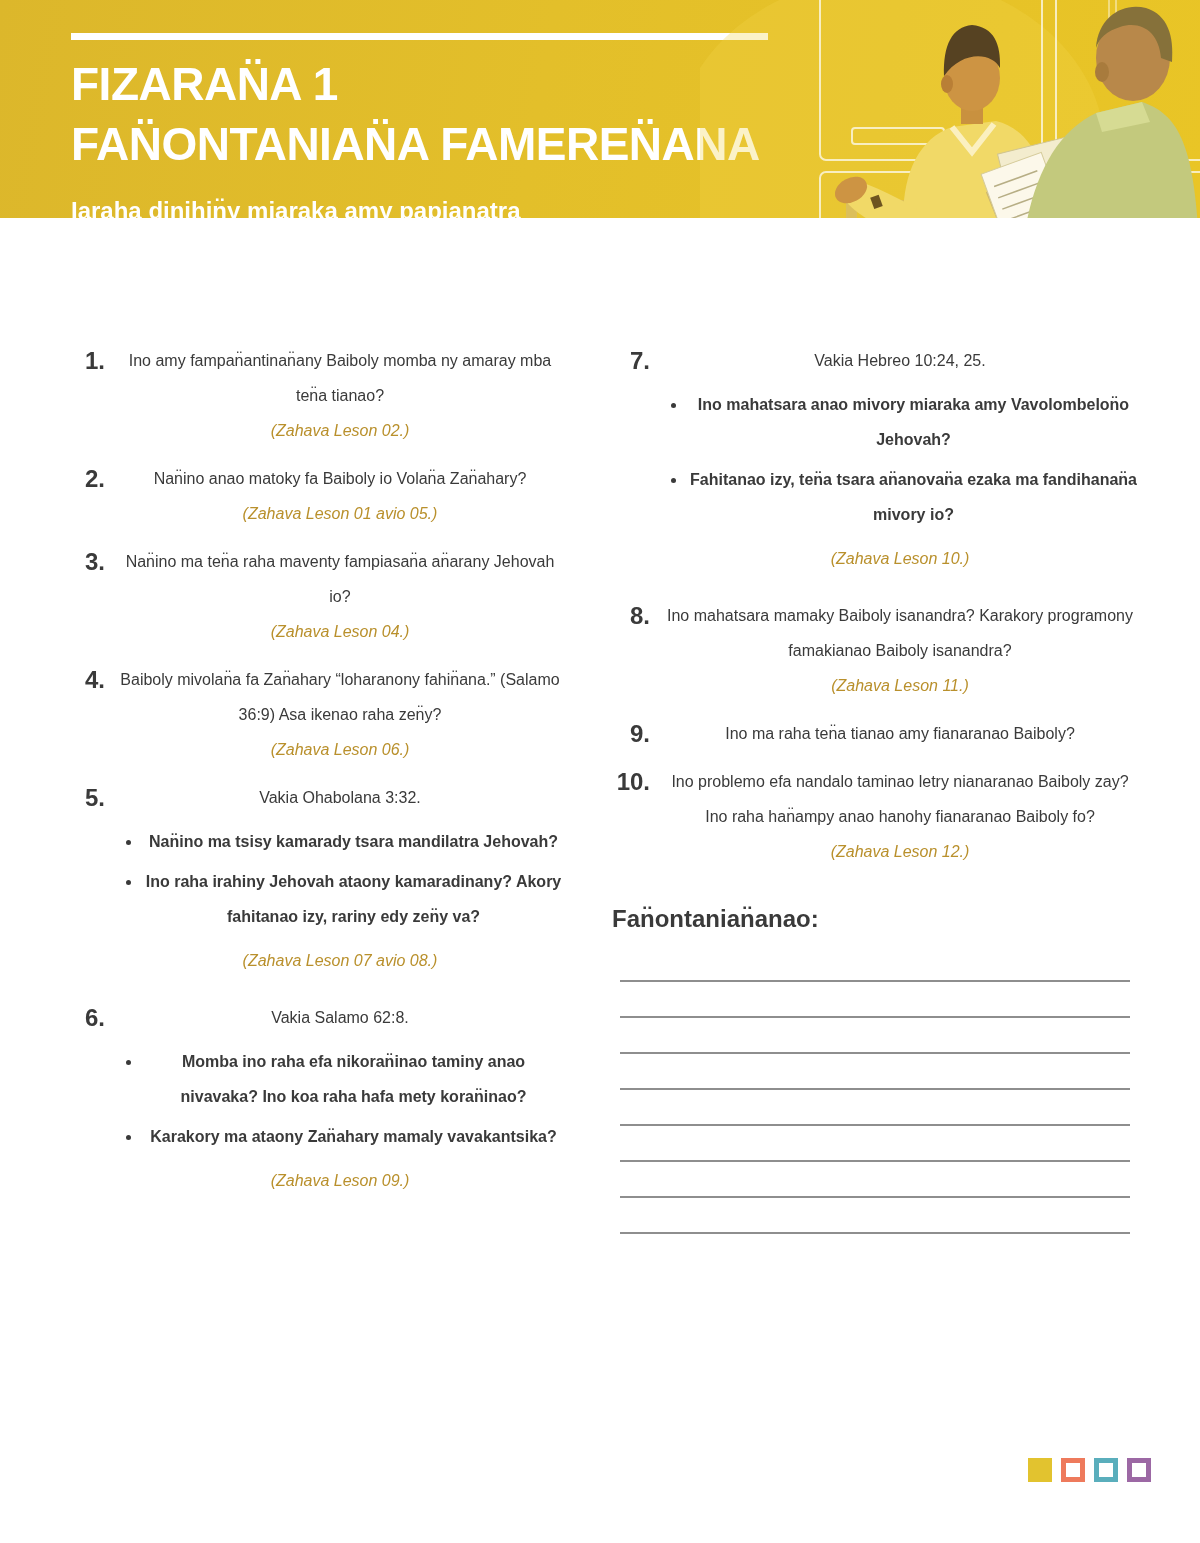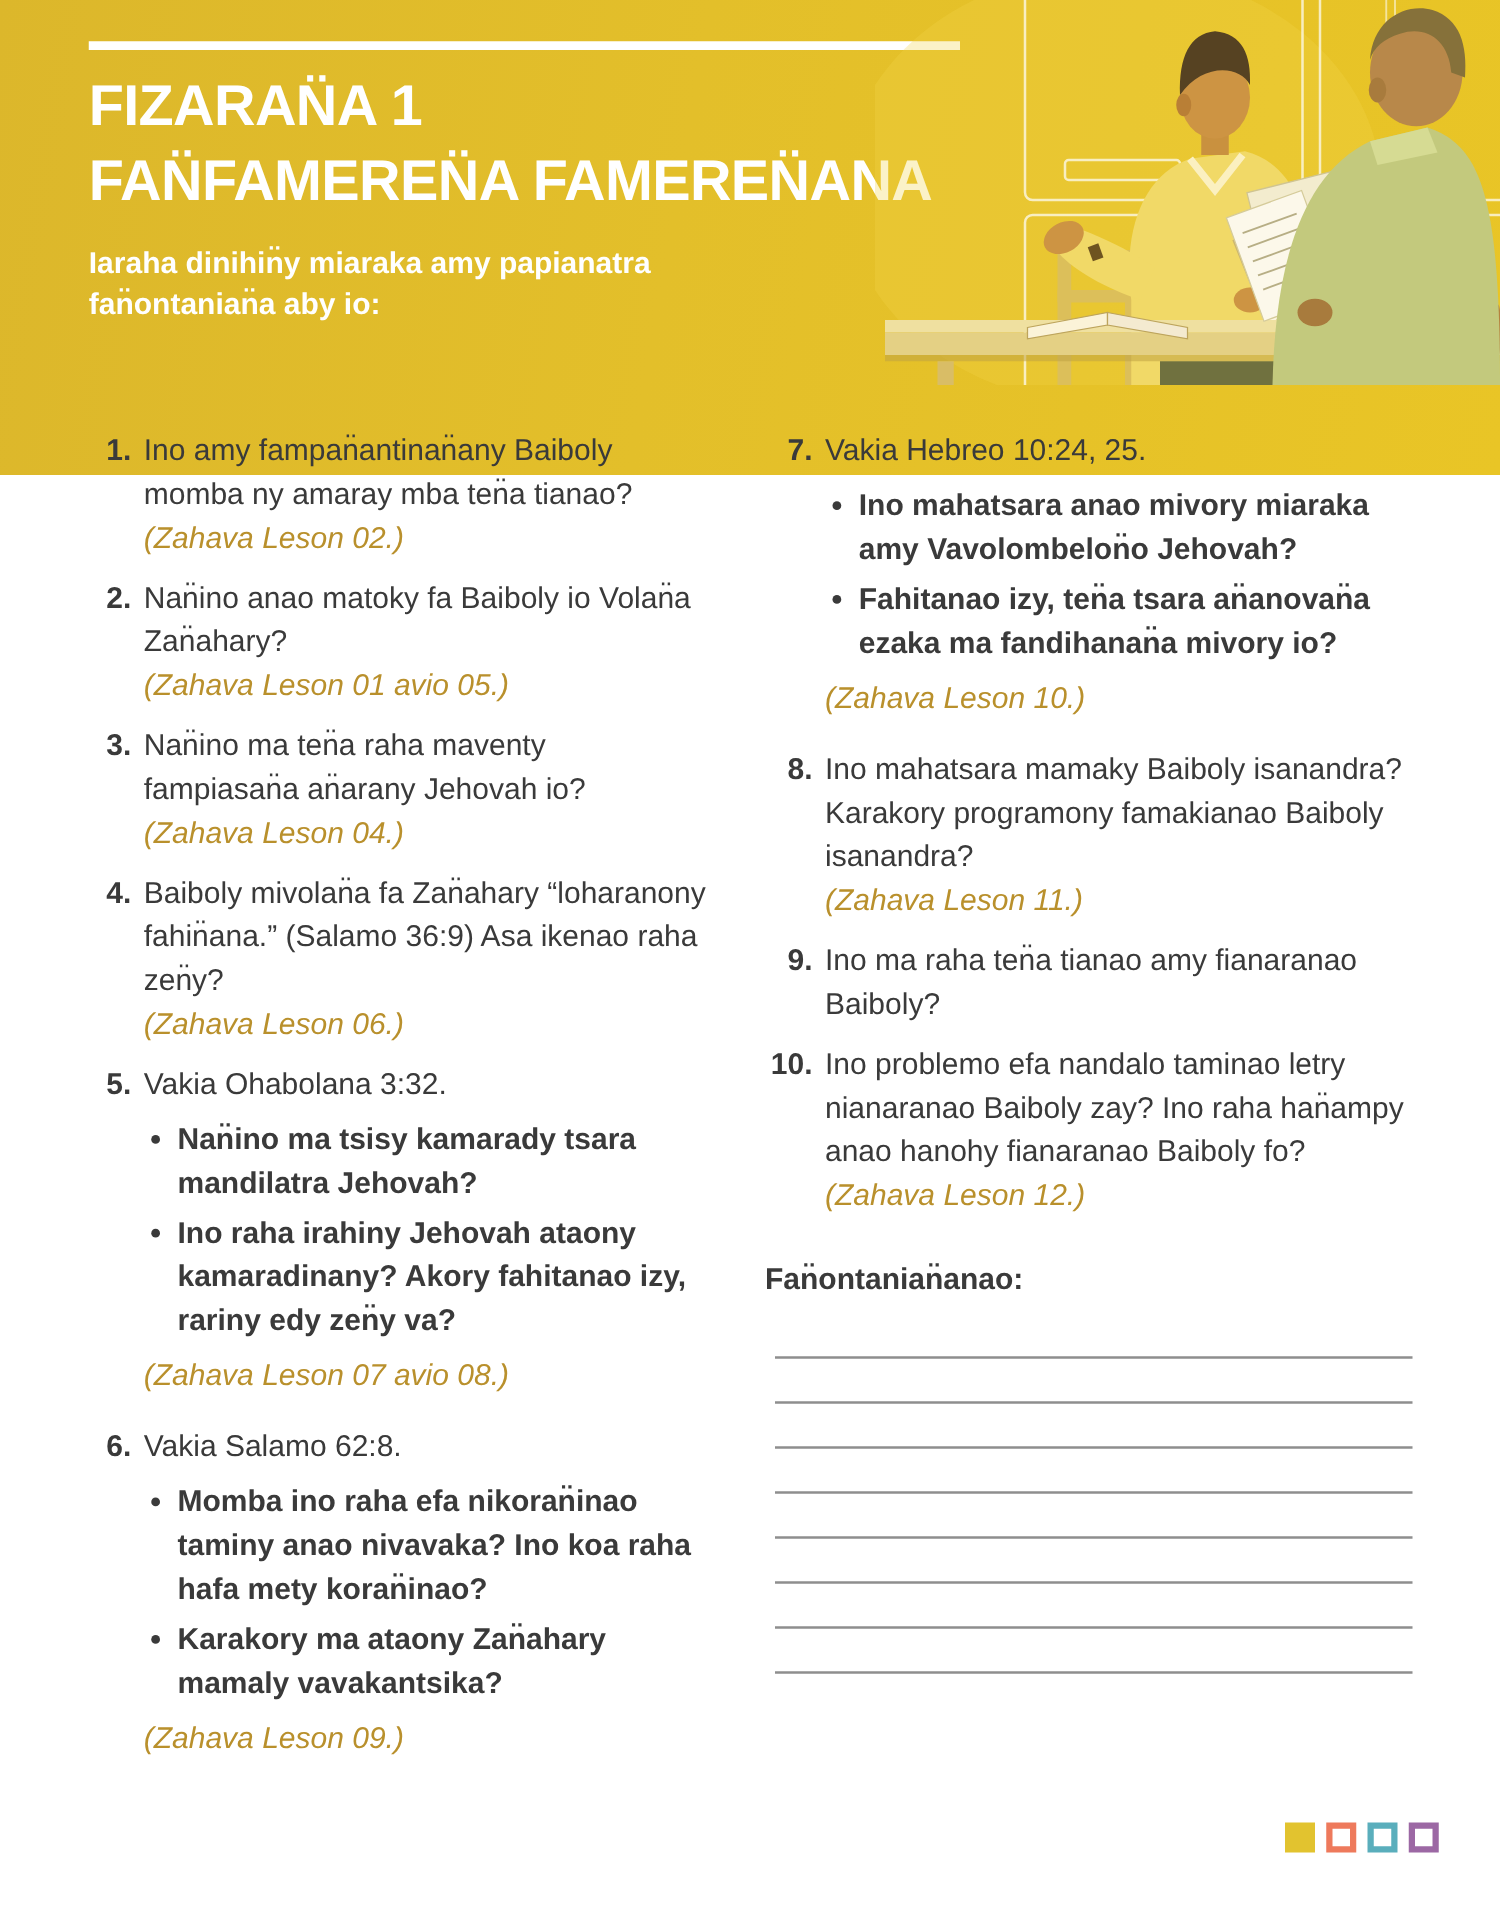--- a/index.html
+++ b/index.html
@@ -3,21 +3,21 @@
 <meta charset="utf-8">
 <style>
   html,body{margin:0;padding:0;}
   body{
     width:1200px;height:1543px;position:relative;background:#ffffff;
     font-family:"Liberation Sans","DejaVu Sans",sans-serif;color:#3a3a3a;
     overflow:hidden;
   }
   
   .header{
-    position:absolute;left:0;top:0;width:1200px;height:380px;
+    position:absolute;left:0;top:0;width:1200px;height:218px;
     background:linear-gradient(100deg,#dcb72b 0%,#e3bf2a 45%,#e9c526 100%);
     overflow:hidden;
   }
   .header-rule{position:absolute;left:71px;top:33px;width:697px;height:7px;background:#ffffff;}
   .page-title{
     position:absolute;left:71px;top:54px;color:#ffffff;font-weight:bold;
     font-size:46px;line-height:60px;letter-spacing:-0.5px;white-space:nowrap;
   }
   .page-subtitle{
     position:absolute;left:71px;top:194px;width:505px;color:#ffffff;
@@ -25,21 +25,21 @@
   }
   .illustration{position:absolute;right:0;top:0;width:500px;height:308px;}
   
   .col{position:absolute;top:343px;}
   .col-left{left:67px;width:498px;}
   .col-right{left:612px;width:528px;}
   .question{display:flex;margin-bottom:13px;}
   .question.has-bullets{margin-bottom:22px;}
   .qnum{flex:0 0 38px;text-align:right;margin-right:10px;font-weight:bold;
         font-size:24px;line-height:35px;}
-  .qbody{flex:1;font-size:24px;line-height:35px;}
+  .qbody{flex:1;font-size:16px;line-height:35px;text-align:center;}
   .qlead{font-weight:normal;}
   ul.qbullets{margin:9px 0 0 0;padding-left:27px;font-weight:bold;}
   ul.qbullets li{margin-top:5px;}
   .qref{color:#b9902c;font-style:italic;margin-top:0;}
   .has-bullets .qref{margin-top:9px;}
   
   .notes{margin-top:32px;margin-left:8px;width:510px;}
   .notes-label{font-weight:bold;font-size:24px;line-height:35px;margin-left:-8px;}
   .answer-lines{margin-top:10px;}
   .answer-line{height:34px;border-bottom:2px solid #8e8e8e;}
@@ -48,21 +48,21 @@
   .square{width:24px;height:24px;box-sizing:border-box;background:#ffffff;}
 </style>
 </head>
 <body>
 
 <div class="header">
   <div class="header-rule"></div>
 
   <div class="page-title">
     <div>FIZARAN̈A 1</div>
-    <div>FAN̈FAMEREN̈A FAMEREN̈ANA</div>
+    <div>FAN̈ONTANIAN̈A FAMEREN̈ANA</div>
   </div>
 
   <div class="page-subtitle">Iaraha dinihin̈y miaraka amy papianatra fan̈ontanian̈a aby io:</div>
 
   <svg class="illustration" viewBox="0 0 500 308">
     <ellipse cx="190" cy="150" rx="215" ry="175" fill="#f2d44a" opacity="0.30"></ellipse>
     <g stroke="#ffffff" stroke-width="2" fill="none" opacity="0.7">
       <rect x="120" y="-40" width="222" height="200" rx="6"></rect>
       <rect x="356" y="-40" width="160" height="200" rx="6"></rect>
       <rect x="152" y="128" width="92" height="16" rx="3"></rect>

